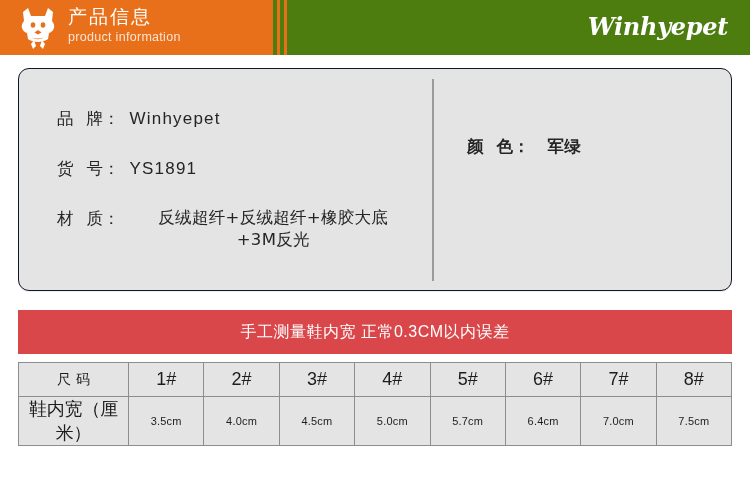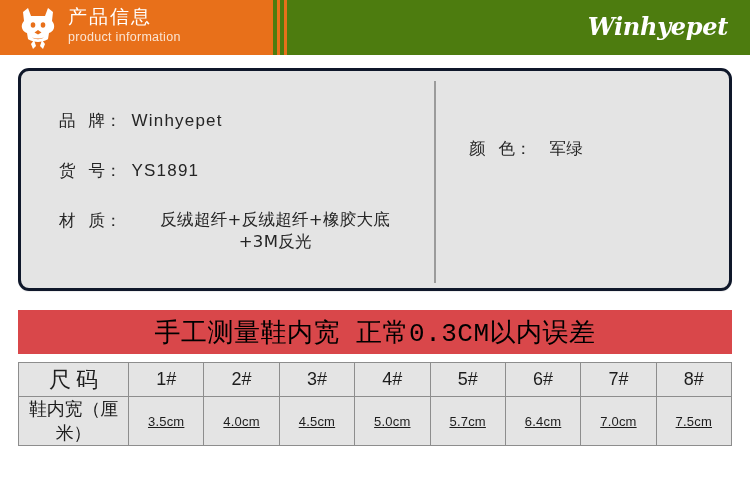--- a/index.html
+++ b/index.html
@@ -80,21 +80,21 @@
     letter-spacing: -0.3px;
     white-space: nowrap;
   }
 
   
   .info-panel {
     position: absolute;
     left: 18px; top: 68px;
     width: 714px; height: 223px;
     background: #e4e4e4;
-    border: 3px solid #0f172a;
+    border: 1px solid #0f172a;
     border-radius: 11px;
     box-shadow: 0 1px 1px rgba(0,0,0,0.07);
   }
   .info-divider {
     position: absolute;
     left: 413px; top: 10px;
     width: 2px; height: 202px;
     background: #9b9b9b;
   }
 
@@ -135,37 +135,37 @@
   .info-value.latin {
     font-family: "Liberation Sans", sans-serif;
     letter-spacing: 1.2px;
     font-size: 17px;
   }
   .info-row.material { margin-bottom: 4px; text-align: center; }
   .info-value.wrap { line-height: 22px; }
   .info-value.wrap .l2 { display: block; }
 
   .info-col-right .info-row { margin-bottom: 32px; }
-  .info-col-right .info-row:last-child { margin-bottom: 16px; }
+  .info-col-right .info-row:last-child { margin-bottom: 16px; font-weight: bold; }
   .info-col-right .info-value { padding-left: 18px; }
 
   
   .red-banner {
     position: absolute;
     left: 18px; top: 310px;
     width: 714px; height: 44px;
     background: #d9474a;
     display: flex;
     align-items: center;
     justify-content: center;
   }
   .red-banner-text {
-    font-family: Liberation Mono, monospace;
-    font-size: 26px;
-    color: #000000;
+    font-family: Liberation Sans, sans-serif;
+    font-size: 16px;
+    color: #ffffff;
     letter-spacing: 0.5px;
     white-space: nowrap;
   }
 
   
   .size-table {
     position: absolute;
     left: 18px; top: 362px;
     width: 714px;
     border-collapse: collapse;
@@ -180,33 +180,32 @@
     font-weight: normal;
     color: #1d1d1d;
   }
   .size-table .rowhead {
     width: 110px;
     font-family: "DejaVu Sans", sans-serif;
     font-size: 18px;
     letter-spacing: -0.2px;
   }
   .size-table .rowhead.big {
-    font-size: 22px;
+    font-size: 14px;
     letter-spacing: 5px;
     text-indent: 5px;
   }
   .size-table .sizecell {
     font-family: "Liberation Sans", sans-serif;
     font-size: 18px;
   }
   .size-table .datacell {
     font-family: "Liberation Sans", sans-serif;
-    font-size: 13px;
+    font-size: 11px;
     letter-spacing: 0.2px;
-    text-decoration: underline;
   }
 </style>
 </head>
 <body>
 
 <div class="header">
   <div class="header-orange"></div>
   <div class="header-stripe s1"></div>
   <div class="header-stripe s2"></div>
 

